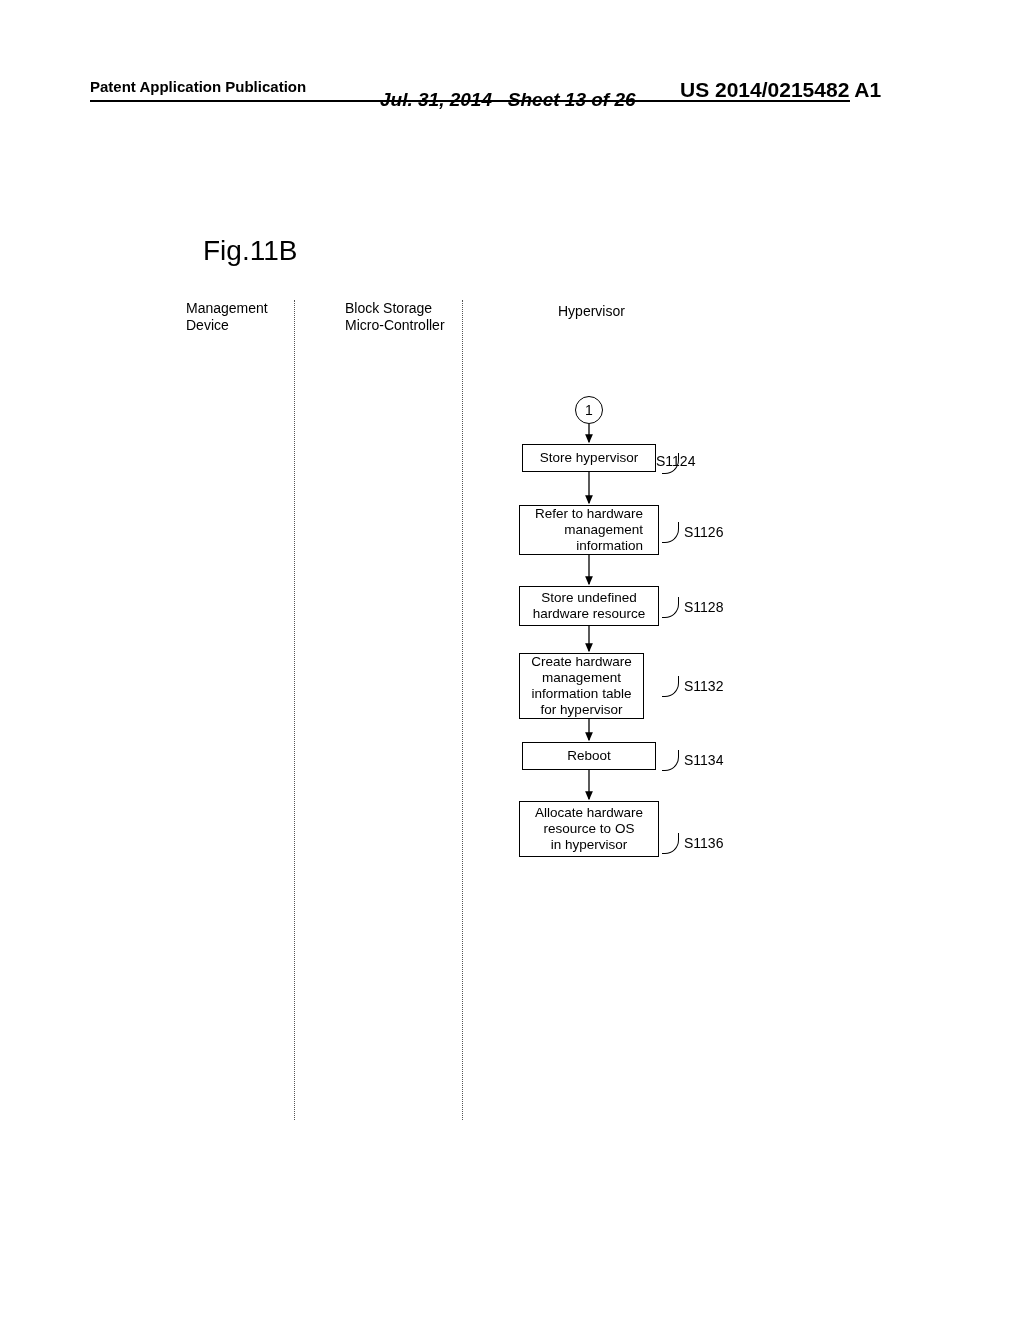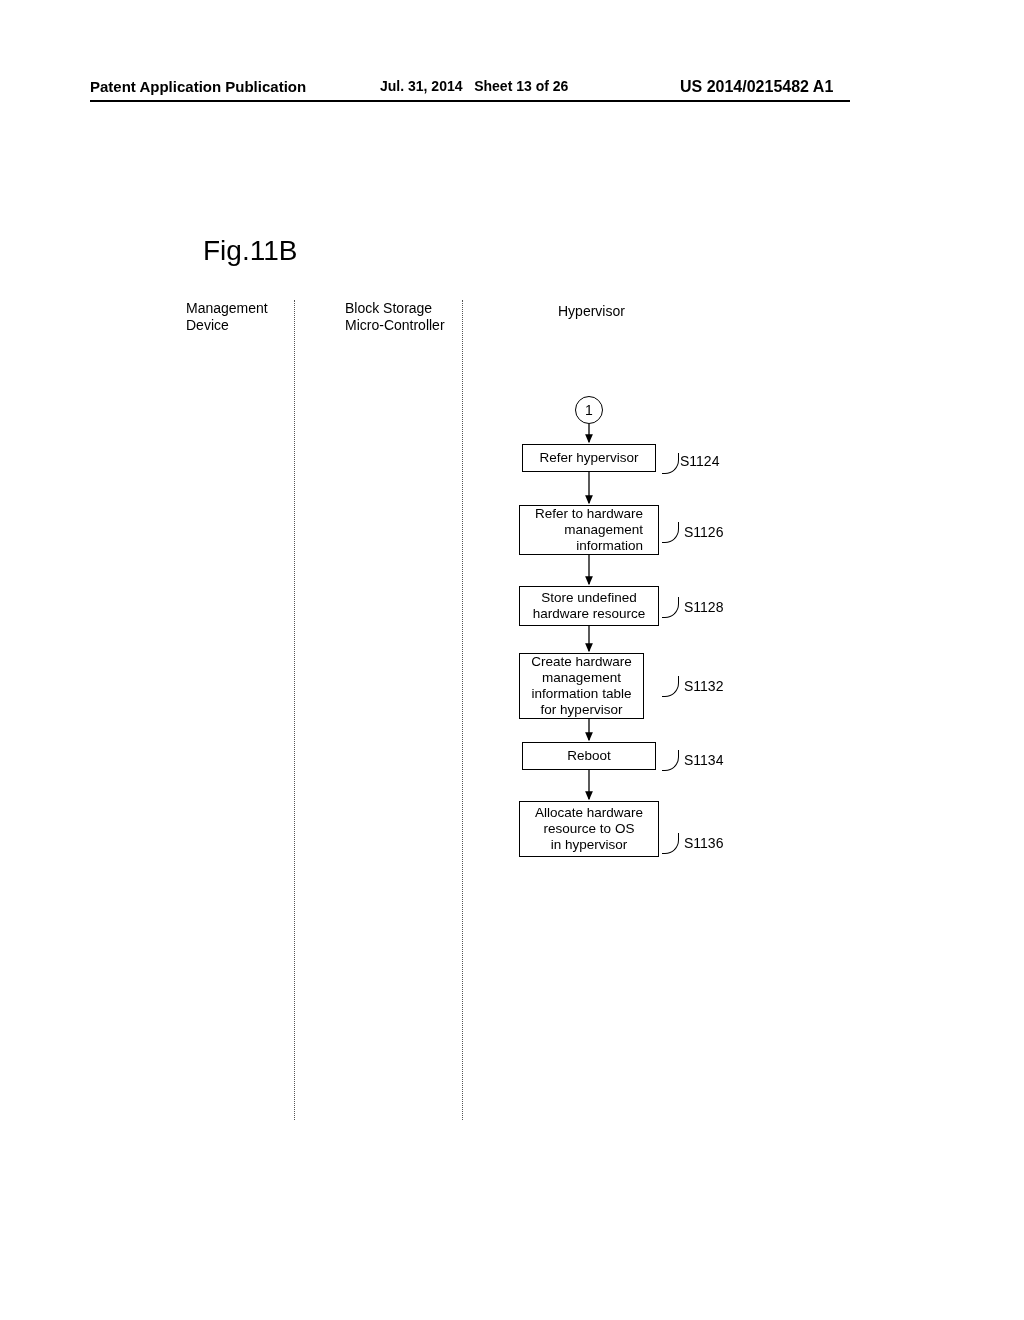--- a/index.html
+++ b/index.html
@@ -21,30 +21,31 @@
   }
   .header-left {
     position: absolute;
     top: 78px;
     left: 90px;
     font-size: 15px;
     font-weight: bold;
   }
   .header-mid {
     position: absolute;
-    top: 78px;
+    top: 89px;
     left: 380px;
-    font-size: 14px;
+    font-size: 19px;
     font-weight: bold;
+    font-style: italic;
   }
   .header-right {
     position: absolute;
     top: 78px;
     left: 680px;
-    font-size: 16px;
+    font-size: 21px;
     font-weight: bold;
   }
   .fig-title {
     position: absolute;
     top: 235px;
     left: 185px;
     font-size: 28px;
     font-weight: normal;
     margin-left: 18px;
   }
@@ -122,21 +123,21 @@
 <div class="lane-label" style="top:300px; left:345px; white-space:pre;">Block Storage
 Micro-Controller</div>
 <div class="lane-label" style="top:303px; left:558px;">Hypervisor</div>
 
 <div class="lane-line" style="top:300px; left:294px; height:820px;"></div>
 <div class="lane-line" style="top:300px; left:462px; height:820px;"></div>
 
 <div class="connector-circle" style="top:396px; left:575px;">1</div>
 
 <div class="flow-box" style="top:444px; left:522px; width:134px; height:28px;">
-    <span style="white-space:pre;">Refer hypervisor</span>
+    <span style="white-space:pre;">Store hypervisor</span>
   </div>
 <div class="flow-box" style="top:505px; left:519px; width:140px; height:50px;">
     <span style="white-space:pre;text-align:right;">Refer to hardware
 management
 information</span>
   </div>
 <div class="flow-box" style="top:586px; left:519px; width:140px; height:40px;">
     <span style="white-space:pre;">Store undefined
 hardware resource</span>
   </div>
@@ -148,21 +149,21 @@
   </div>
 <div class="flow-box" style="top:742px; left:522px; width:134px; height:28px;">
     <span style="white-space:pre;">Reboot</span>
   </div>
 <div class="flow-box" style="top:801px; left:519px; width:140px; height:56px;">
     <span style="white-space:pre;">Allocate hardware
 resource to OS
 in hypervisor</span>
   </div>
 
-<div class="step-label" style="top:453px; left:680px;">S1124</div>
+<div class="step-label" style="top:453px; left:656px;">S1124</div>
 <div class="step-label" style="top:524px; left:684px;">S1126</div>
 <div class="step-label" style="top:599px; left:684px;">S1128</div>
 <div class="step-label" style="top:678px; left:684px;">S1132</div>
 <div class="step-label" style="top:752px; left:684px;">S1134</div>
 <div class="step-label" style="top:835px; left:684px;">S1136</div>
 
 <div class="curve" style="top:453px; left:662px;"></div>
 <div class="curve" style="top:522px; left:662px;"></div>
 <div class="curve" style="top:597px; left:662px;"></div>
 <div class="curve" style="top:676px; left:662px;"></div>

